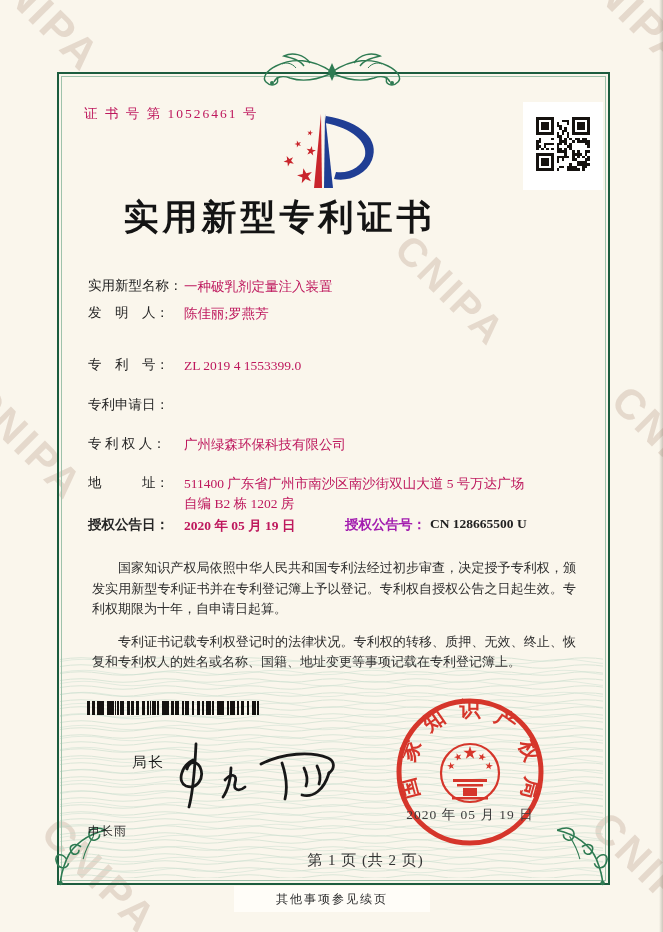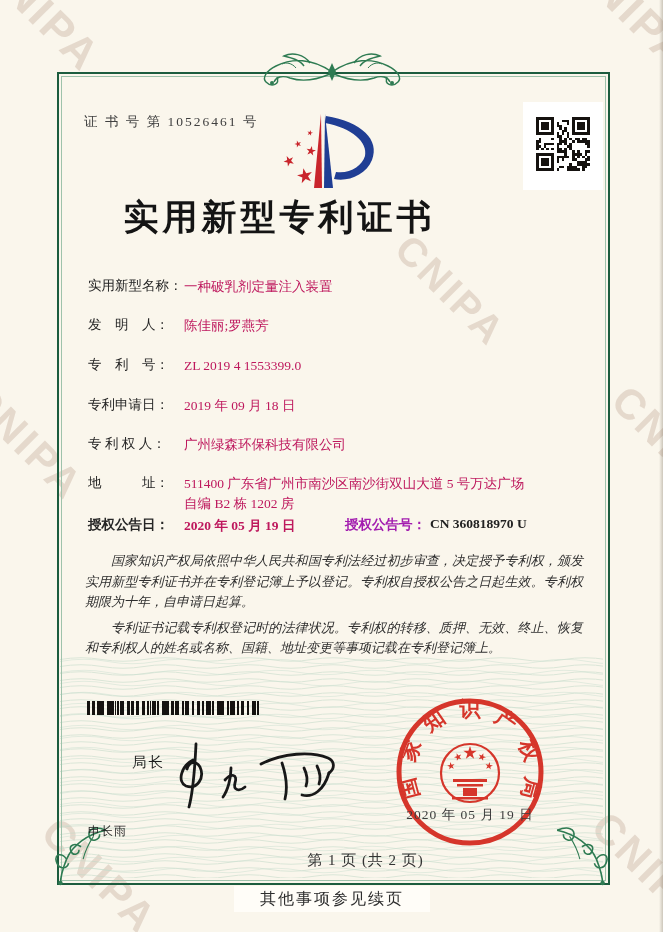--- a/index.html
+++ b/index.html
@@ -17,56 +17,56 @@
   
   .frame{position:absolute;left:57px;top:72px;width:549px;height:809px;
     border:2.5px solid #1c5c3e;z-index:1;}
   .frame-inner{position:absolute;inset:2px;border:1px solid #9ec2ab;}
   .guilloche{position:absolute;left:60px;top:656px;width:543px;height:222px;z-index:0;}
   .ornament-top{position:absolute;left:222px;top:50px;width:220px;height:44px;z-index:2;}
   .corner{position:absolute;width:62px;height:62px;z-index:2;}
   .corner.bl{left:48px;top:824px;}
   .corner.br{left:553px;top:824px;transform:scaleX(-1);}
   
-  .cert-no{position:absolute;left:84px;top:113px;font-size:13.5px;letter-spacing:2px;color:#404040;z-index:2;}
+  .cert-no{position:absolute;left:84px;top:105px;font-size:13.5px;letter-spacing:2px;color:#be185d;z-index:2;}
   .qr-patch{position:absolute;left:523px;top:102px;width:80px;height:88px;background:#fff;z-index:2;}
   .qr-box{position:absolute;left:13px;top:15px;width:54px;height:54px;}
   .logo{position:absolute;left:278px;top:106px;width:112px;height:88px;z-index:2;}
   .title{position:absolute;left:57px;top:194px;width:445px;text-align:center;
     font-size:35px;font-weight:700;letter-spacing:4px;color:#141414;z-index:2;}
   
   .field-row{position:absolute;left:0;width:617px;height:22px;font-size:13.5px;z-index:2;}
   .f-label{position:absolute;left:88px;white-space:pre;color:#262626;}
   .f-value{position:absolute;left:184px;white-space:pre-line;color:#be185d;line-height:20px;width:412px;}
   .f-label2{position:absolute;left:345px;white-space:pre;color:#a21caf;}
   .f-value2{position:absolute;left:430px;color:#222;}
   
   .notice{position:absolute;left:80px;top:546px;width:508px;font-size:13px;
     line-height:20.5px;text-align:justify;color:#2e2e2e;z-index:2;}
-  .notice p{margin:5px;text-indent:2em;font-style:italic;}
+  .notice p{margin:12px;text-indent:2em;}
   
   .barcode{position:absolute;left:87px;top:701px;width:175px;height:14px;z-index:2;
     background:
       repeating-linear-gradient(90deg,#15120f 0 2px,transparent 2px 5px),
       repeating-linear-gradient(90deg,#15120f 0 1px,transparent 1px 7px),
       repeating-linear-gradient(90deg,#15120f 0 3px,transparent 3px 11px);
   }
   
   .sig-post{position:absolute;left:88px;top:753px;font-size:14.5px;letter-spacing:2px;color:#1e1e1e;z-index:3;margin-left:44px;}
   .sig-name{position:absolute;left:88px;top:779px;font-size:12px;letter-spacing:1px;color:#1e1e1e;z-index:3;margin-top:44px;}
   .sig-script{position:absolute;left:163px;top:740px;width:200px;height:70px;z-index:3;}
   
   .seal{position:absolute;left:390px;top:686px;width:160px;height:172px;z-index:3;opacity:.93;}
   .seal-date{position:absolute;left:375px;top:806px;width:190px;text-align:center;
     font-size:13.5px;color:#3c3c3c;z-index:4;letter-spacing:1px;}
   
   .page-info{position:absolute;left:57px;top:851px;width:617px;text-align:center;
     font-size:15px;color:#333;z-index:2;letter-spacing:1px;}
   .cont-band{position:absolute;left:234px;top:886px;width:196px;height:26px;background:#fffdf8;z-index:2;}
-  .cont-note{width:100%;text-align:center;font-size:16px;line-height:26px;color:#2e2e2e;letter-spacing:2px;}
+  .cont-note{width:100%;text-align:center;font-size:12px;line-height:26px;color:#2e2e2e;letter-spacing:2px;}
 </style>
 </head>
 <body>
 
 <div class="page">
 
   <div class="wm" style="left:-34px;top:-14px;font-size:44px;">CNIPA</div>
   <div class="wm" style="left:556px;top:-16px;font-size:44px;">CNIPA</div>
   <div class="wm" style="left:382px;top:268px;font-size:40px;">CNIPA</div>
   <div class="wm" style="left:-46px;top:418px;font-size:42px;">CNIPA</div>
@@ -363,46 +363,45 @@
     <use href="#st" transform="translate(20,38) scale(3.6) rotate(-18)" fill="#c9252c"></use>
     <use href="#st" transform="translate(32,27) scale(3) rotate(14)" fill="#c9252c"></use>
   </svg>
 
   <div class="title">实用新型专利证书</div>
 
   <div class="field-row" style="top:277px;">
     <span class="f-label">实用新型名称：</span>
     <span class="f-value">一种破乳剂定量注入装置</span>
   </div>
-  <div class="field-row" style="top:316px;">
+  <div class="field-row" style="top:304px;">
     <span class="f-label">发　明　人：</span>
     <span class="f-value">陈佳丽;罗燕芳</span>
   </div>
   <div class="field-row" style="top:356px;">
     <span class="f-label">专　利　号：</span>
     <span class="f-value">ZL 2019 4 1553399.0</span>
   </div>
   <div class="field-row" style="top:396px;">
     <span class="f-label">专利申请日：</span>
-    <span class="f-value">2019 年 09 月 18 日</span>
   </div>
   <div class="field-row" style="top:435px;">
     <span class="f-label">专 利 权 人：</span>
     <span class="f-value">广州绿森环保科技有限公司</span>
   </div>
   <div class="field-row" style="top:474px;">
     <span class="f-label">地　　　址：</span>
     <span class="f-value">511400 广东省广州市南沙区南沙街双山大道 5 号万达广场
 自编 B2 栋 1202 房</span>
   </div>
   <div class="field-row" style="top:516px;font-weight:bold;">
     <span class="f-label">授权公告日：</span>
     <span class="f-value">2020 年 05 月 19 日</span>
     <span class="f-label2">授权公告号：</span>
-    <span class="f-value2">CN 360818970 U</span>
+    <span class="f-value2">CN 128665500 U</span>
   </div>
 
   <div class="notice">
     <p>国家知识产权局依照中华人民共和国专利法经过初步审查，决定授予专利权，颁发实用新型专利证书并在专利登记簿上予以登记。专利权自授权公告之日起生效。专利权期限为十年，自申请日起算。</p>
     <p>专利证书记载专利权登记时的法律状况。专利权的转移、质押、无效、终止、恢复和专利权人的姓名或名称、国籍、地址变更等事项记载在专利登记簿上。</p>
   </div>
 
   <div class="barcode"></div>
 
   <div class="sig-post">局长</div>

